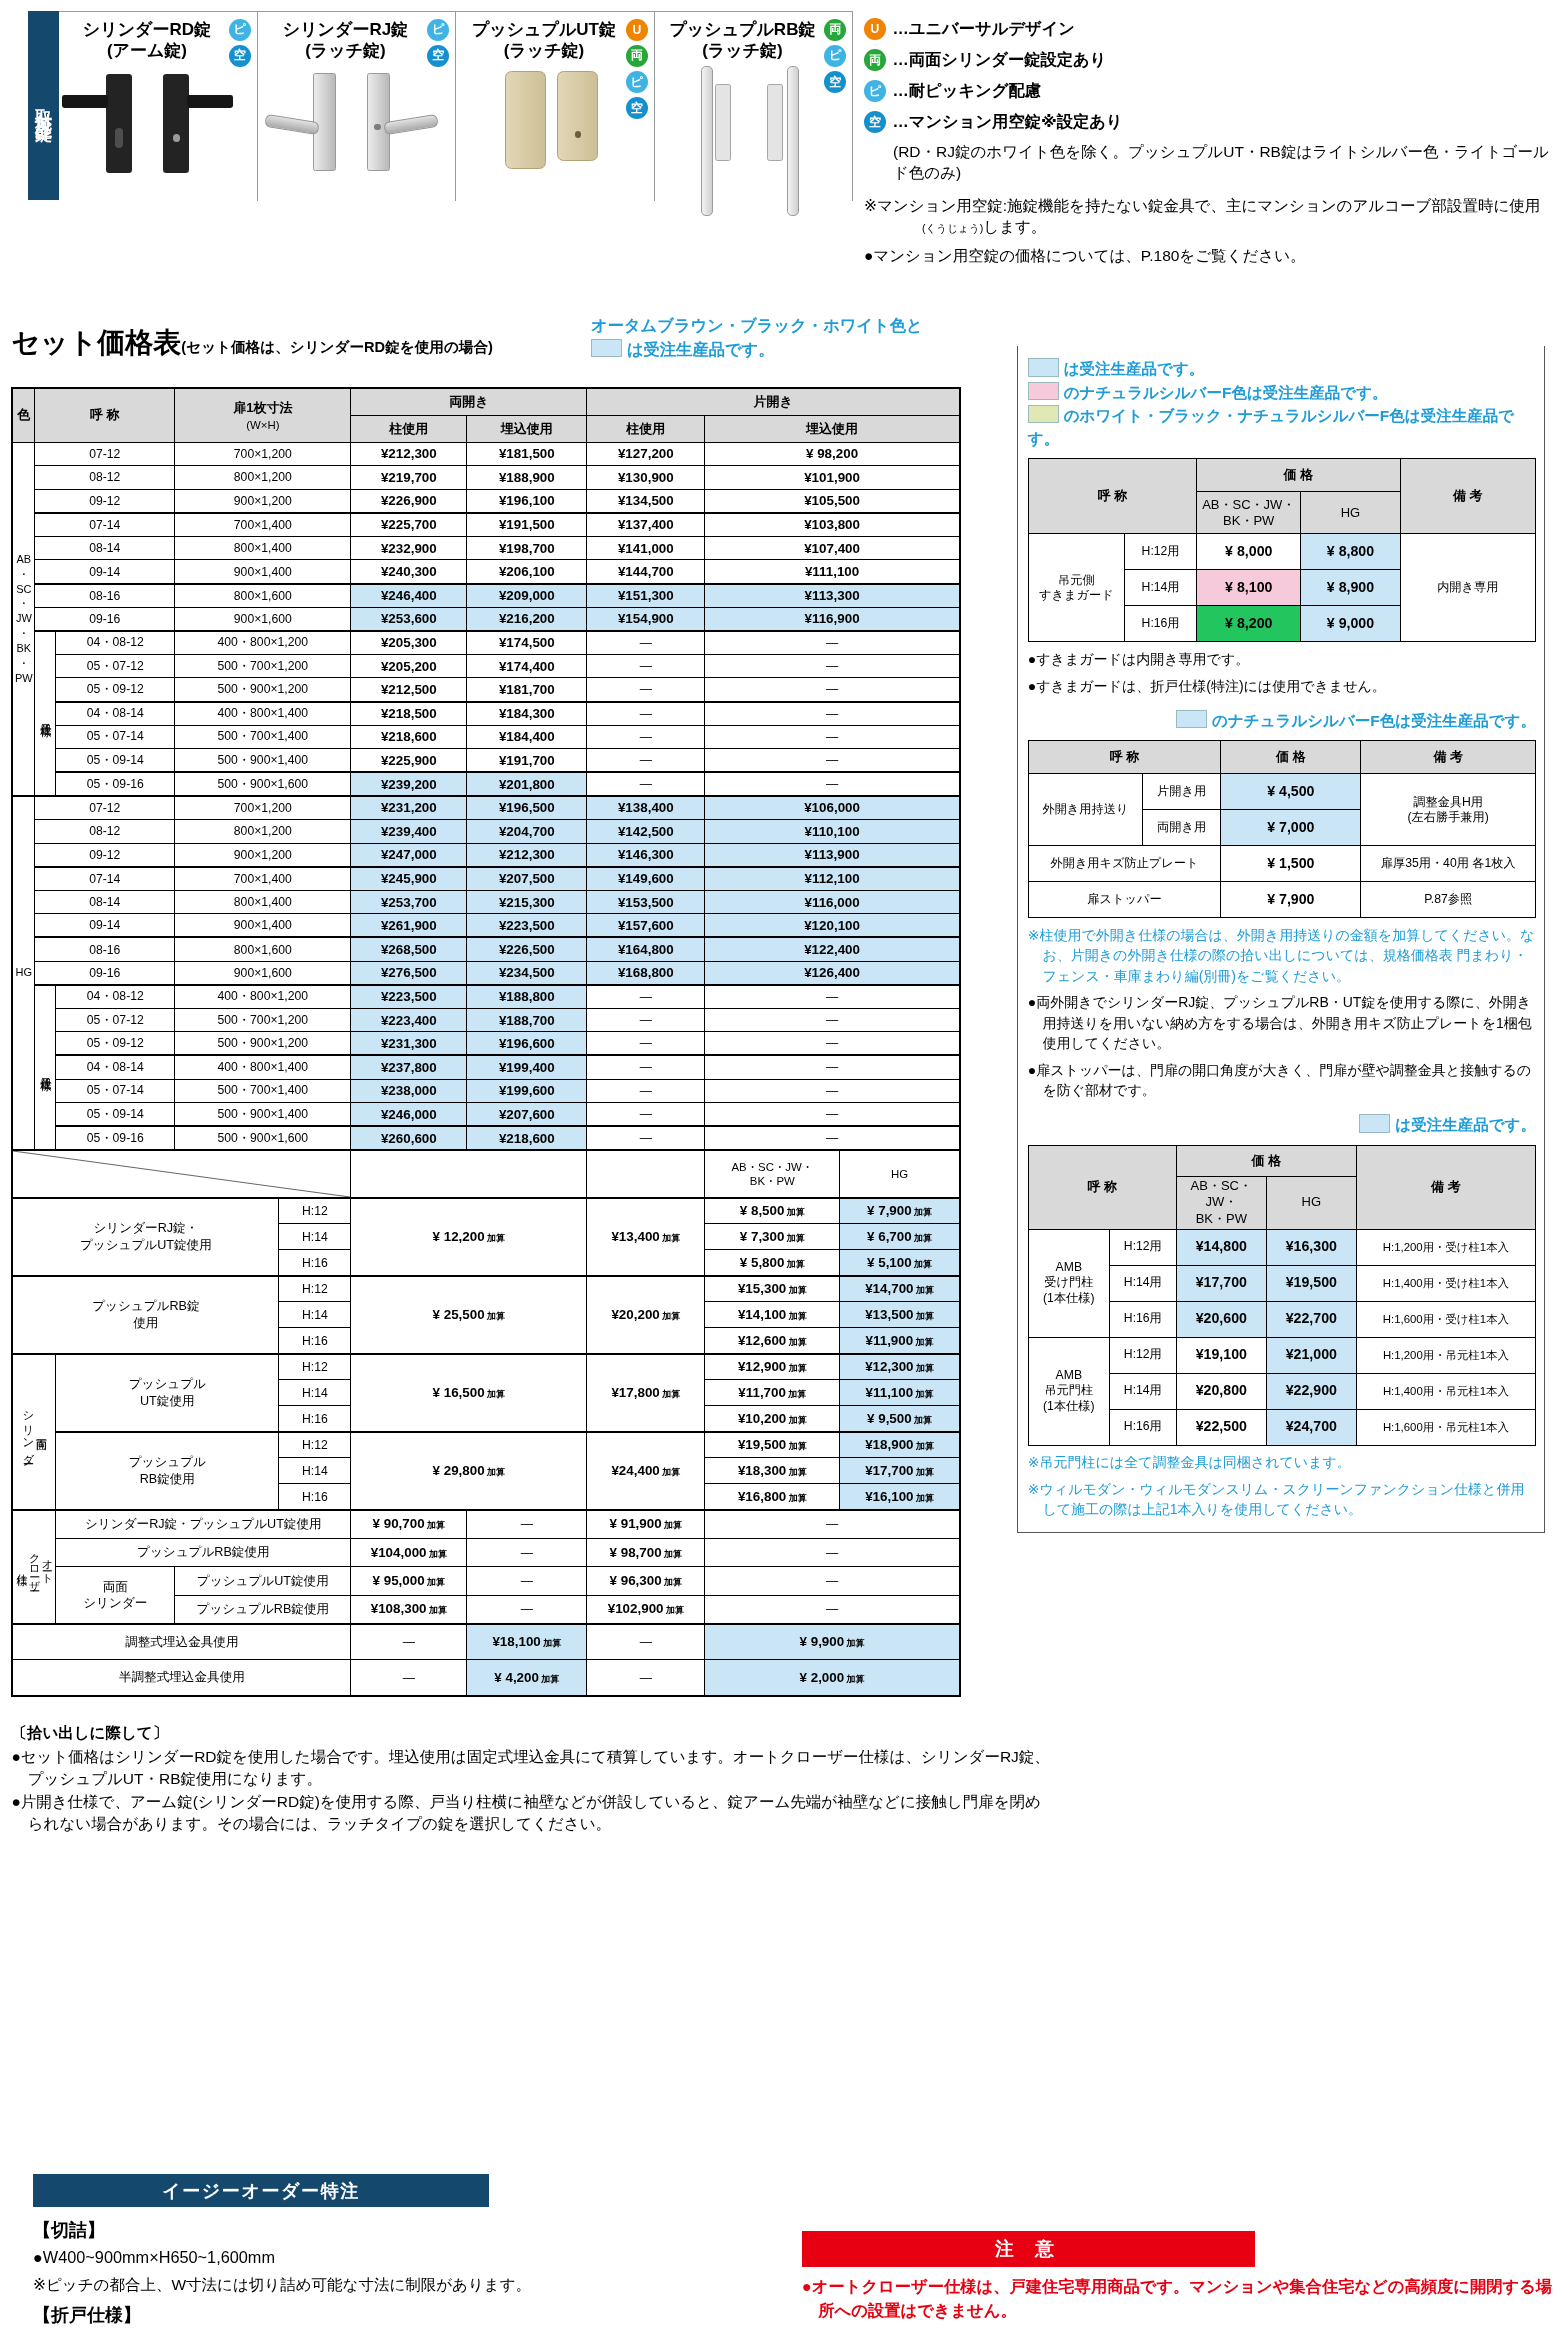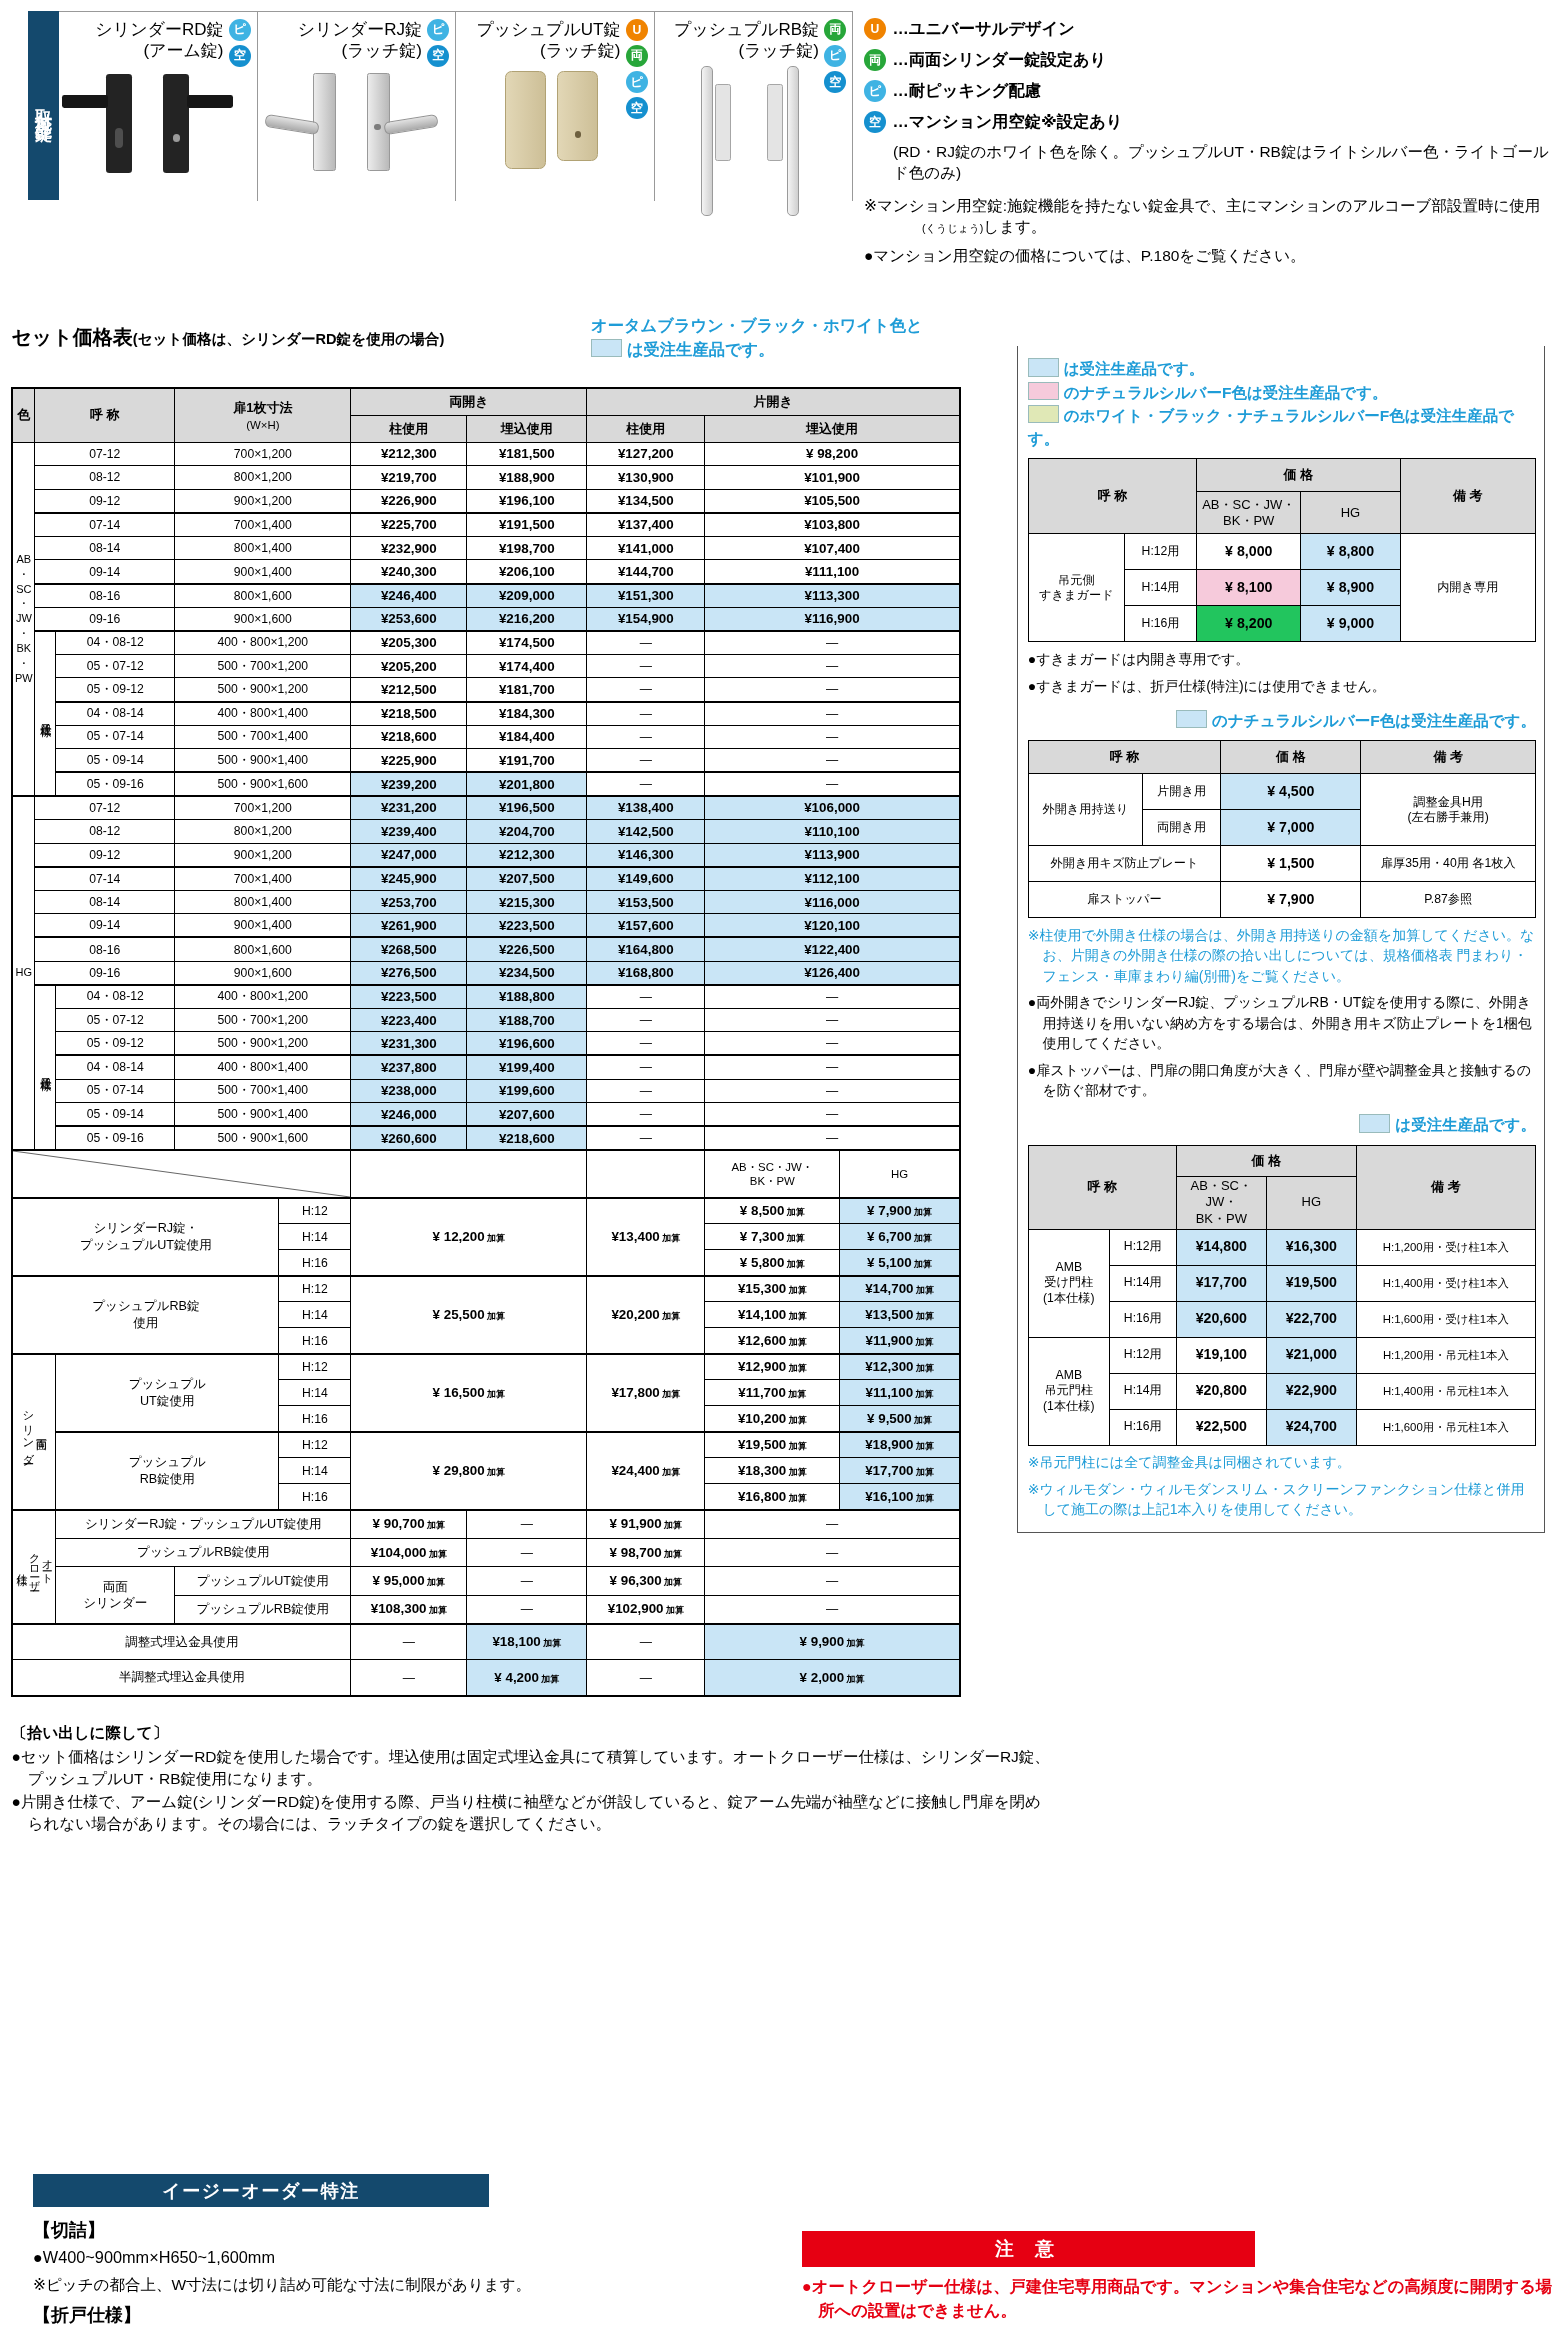--- a/index.html
+++ b/index.html
@@ -9,21 +9,21 @@
   .btxt{color:#1e9cd7;}
   .sw{display:inline-block;width:29px;height:16.3px;vertical-align:-2.4px;margin-right:4.9px;border:0.8px solid #9bb;}
   .sw.blue{background:#c9e5f6;} .sw.pink{background:#f6cadb;} .sw.green{background:#e0e8b6;}
 
   
   #top-banner{left:28px;top:11.4px;width:31px;height:189px;background:#14496d;color:#fff;
     display:flex;align-items:center;justify-content:center;}
   #top-banner .vt{writing-mode:vertical-rl;text-orientation:upright;font-size:17px;font-weight:bold;letter-spacing:4.1px;}
   #top-products{left:59px;top:11.4px;width:794px;height:189px;display:flex;border-top:0.8px solid #999;}
   .pcell{flex:1;position:relative;border-right:0.8px solid #999;}
-  .ptitle{text-align:right;font-weight:normal;font-size:17px;line-height:1.25;padding:6.5px 33px 0 11.4px;}
+  .ptitle{text-align:center;font-weight:bold;font-size:17px;line-height:1.25;padding:6.5px 33px 0 11.4px;}
   .badges{position:absolute;top:6.5px;right:5.7px;display:flex;flex-direction:column;gap:4.1px;z-index:3;}
   .badge{width:22px;height:22px;border-radius:50%;color:#fff;font-weight:bold;font-size:12.2px;
     display:flex;align-items:center;justify-content:center;}
   .pimg{position:absolute;left:0;right:0;top:54px;bottom:0;display:flex;justify-content:center;}
 
   .lk{position:relative;width:171px;height:122px;}
   .rd-plate{position:absolute;top:8.1px;width:26px;height:99px;background:#232323;border-radius:3.3px;}
   .rd-arm{position:absolute;width:46px;height:12.2px;background:#161616;border-radius:2.4px;}
   .rd-slot{position:absolute;left:9px;top:54px;width:8.1px;height:19.5px;background:#4e4e4e;border-radius:4.1px;}
   .rd-key{position:absolute;left:9.8px;top:60px;width:7.3px;height:7.3px;border-radius:50%;background:#9a9a9a;}
@@ -38,21 +38,21 @@
   #top-legend{left:864px;top:18px;width:690px;}
   .lg-item{display:flex;align-items:center;gap:6.5px;margin-bottom:9px;font-size:16.3px;font-weight:bold;}
   .lg-paren{margin:1.6px 0 4.9px 29px;font-size:15.5px;line-height:1.35;}
   .lg-note{font-size:15.5px;margin-top:12px;}
   .lg-note2{font-size:15.5px;margin-left:58px;}
   .lg-note2 .small{font-size:10.6px;}
   .lg-bullet{font-size:15.5px;margin-top:8.1px;}
 
   
   #heading{left:11.4px;top:324px;}
-  #heading .t{font-size:20px;font-weight:bold;}
+  #heading .t{font-size:28px;font-weight:bold;}
   #heading .p{font-size:14.6px;font-weight:bold;}
   #heading-note{left:591px;top:314px;font-size:16.3px;font-weight:bold;line-height:1.45;}
 
   
   #main-table-wrap{left:11.4px;top:387px;width:952px;}
   table.ptable{border-collapse:collapse;table-layout:fixed;border:2.4px solid #000;}
   .ptable td,.ptable th{border:0.8px solid #000;text-align:center;vertical-align:middle;padding:0 1.6px;overflow:hidden;}
   .ptable .hd th{background:#d9d9d9;font-size:13px;}
   tr.hrow{height:27px;}
   tr.mrow{height:23.6px;}

